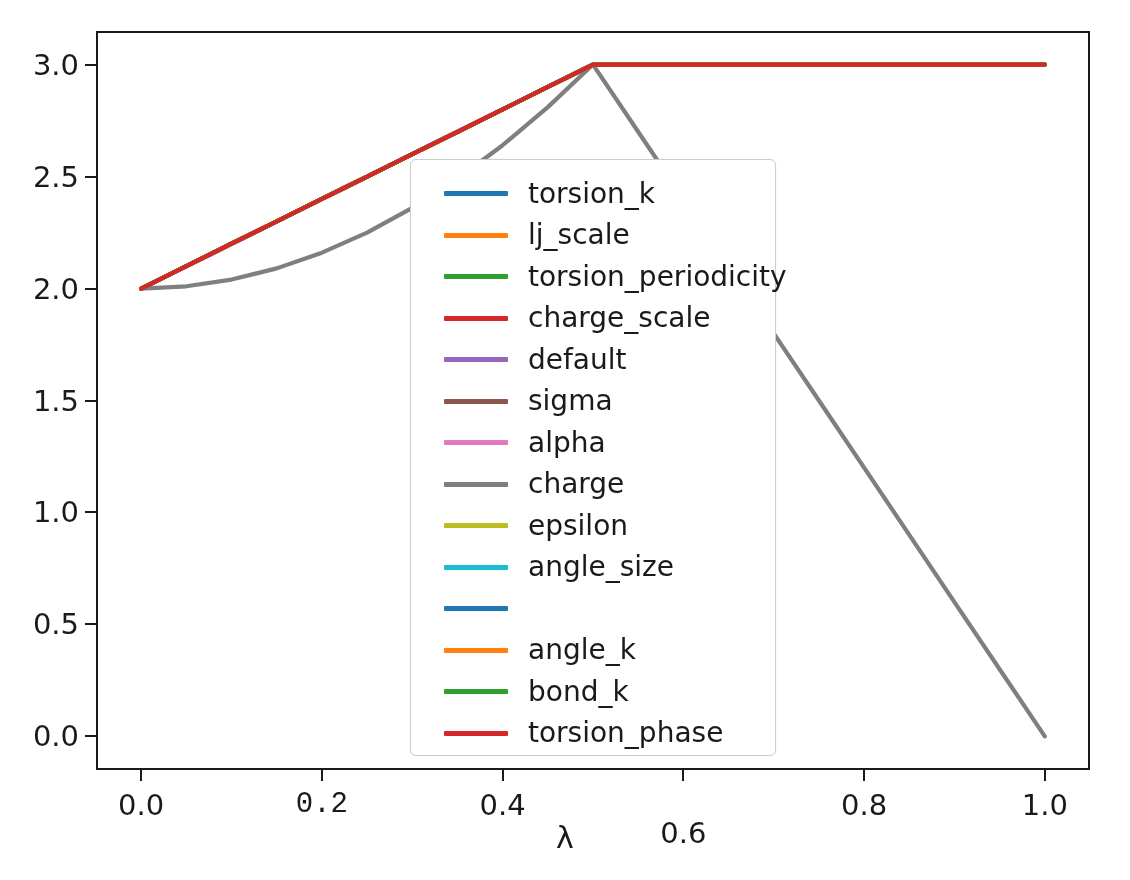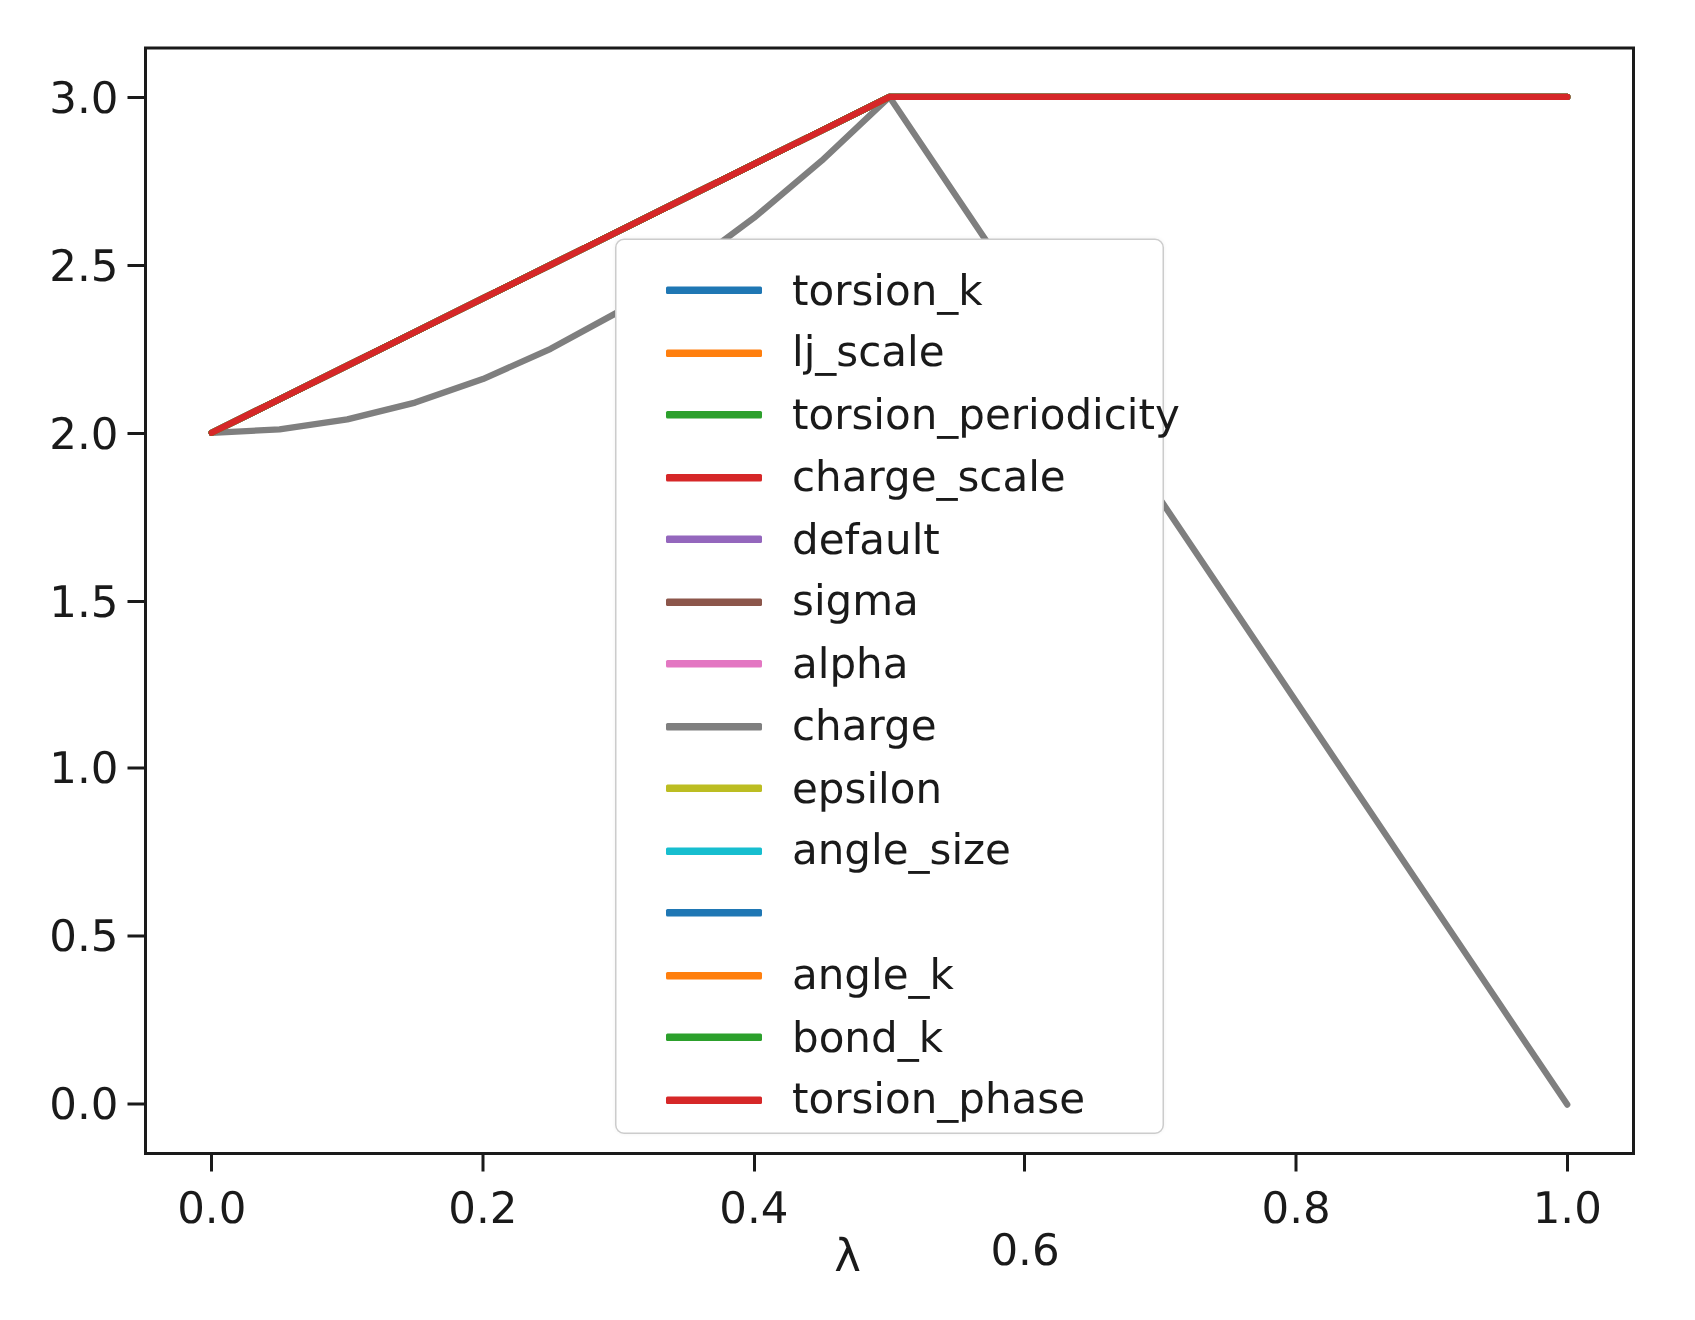--- a/index.html
+++ b/index.html
@@ -144,21 +144,21 @@
       <polyline points="45.18,257.53 90.36,235.14 135.55,212.74 180.73,190.35 225.91,167.95 271.09,145.56 316.27,123.17 361.45,100.77 406.64,78.38 451.82,55.98 497.00,33.59 542.18,33.59 587.36,33.59 632.55,33.59 677.73,33.59 722.91,33.59 768.09,33.59 813.27,33.59 858.45,33.59 903.64,33.59 948.82,33.59" fill="none" stroke="#1f77b4" stroke-width="4.2" stroke-linejoin="round" stroke-linecap="round"></polyline>
       <polyline points="45.18,257.53 90.36,235.14 135.55,212.74 180.73,190.35 225.91,167.95 271.09,145.56 316.27,123.17 361.45,100.77 406.64,78.38 451.82,55.98 497.00,33.59 542.18,33.59 587.36,33.59 632.55,33.59 677.73,33.59 722.91,33.59 768.09,33.59 813.27,33.59 858.45,33.59 903.64,33.59 948.82,33.59" fill="none" stroke="#ff7f0e" stroke-width="4.2" stroke-linejoin="round" stroke-linecap="round"></polyline>
       <polyline points="45.18,257.53 90.36,235.14 135.55,212.74 180.73,190.35 225.91,167.95 271.09,145.56 316.27,123.17 361.45,100.77 406.64,78.38 451.82,55.98 497.00,33.59 542.18,33.59 587.36,33.59 632.55,33.59 677.73,33.59 722.91,33.59 768.09,33.59 813.27,33.59 858.45,33.59 903.64,33.59 948.82,33.59" fill="none" stroke="#2ca02c" stroke-width="4.2" stroke-linejoin="round" stroke-linecap="round"></polyline>
       <polyline points="45.18,257.53 90.36,235.14 135.55,212.74 180.73,190.35 225.91,167.95 271.09,145.56 316.27,123.17 361.45,100.77 406.64,78.38 451.82,55.98 497.00,33.59 542.18,33.59 587.36,33.59 632.55,33.59 677.73,33.59 722.91,33.59 768.09,33.59 813.27,33.59 858.45,33.59 903.64,33.59 948.82,33.59" fill="none" stroke="#d62728" stroke-width="4.2" stroke-linejoin="round" stroke-linecap="round"></polyline>
     </svg>
 
   <div id="xtick-layer">
       <div class="xtick-mark" style="left: 140.182px; top: 770px;"></div>
       <div class="xtick-label" style="left: 141.182px; top: 788px;">0.0</div>
       <div class="xtick-mark" style="left: 320.909px; top: 770px;"></div>
-      <div class="xtick-label" style="left: 321.909px; top: 788px;">0.2</div>
+      <div class="xtick-label" style="left: 321.909px; top: 788px; font-family: Liberation Mono, monospace;">0.2</div>
       <div class="xtick-mark" style="left: 501.636px; top: 770px;"></div>
       <div class="xtick-label" style="left: 502.636px; top: 788px;">0.4</div>
       <div class="xtick-mark" style="left: 682.364px; top: 770px;"></div>
       <div class="xtick-label" style="left: 683.364px; top: 816px;">0.6</div>
       <div class="xtick-mark" style="left: 863.091px; top: 770px;"></div>
       <div class="xtick-label" style="left: 864.091px; top: 788px;">0.8</div>
       <div class="xtick-mark" style="left: 1043.82px; top: 770px;"></div>
       <div class="xtick-label" style="left: 1044.82px; top: 788px;">1.0</div>
     </div>
 

